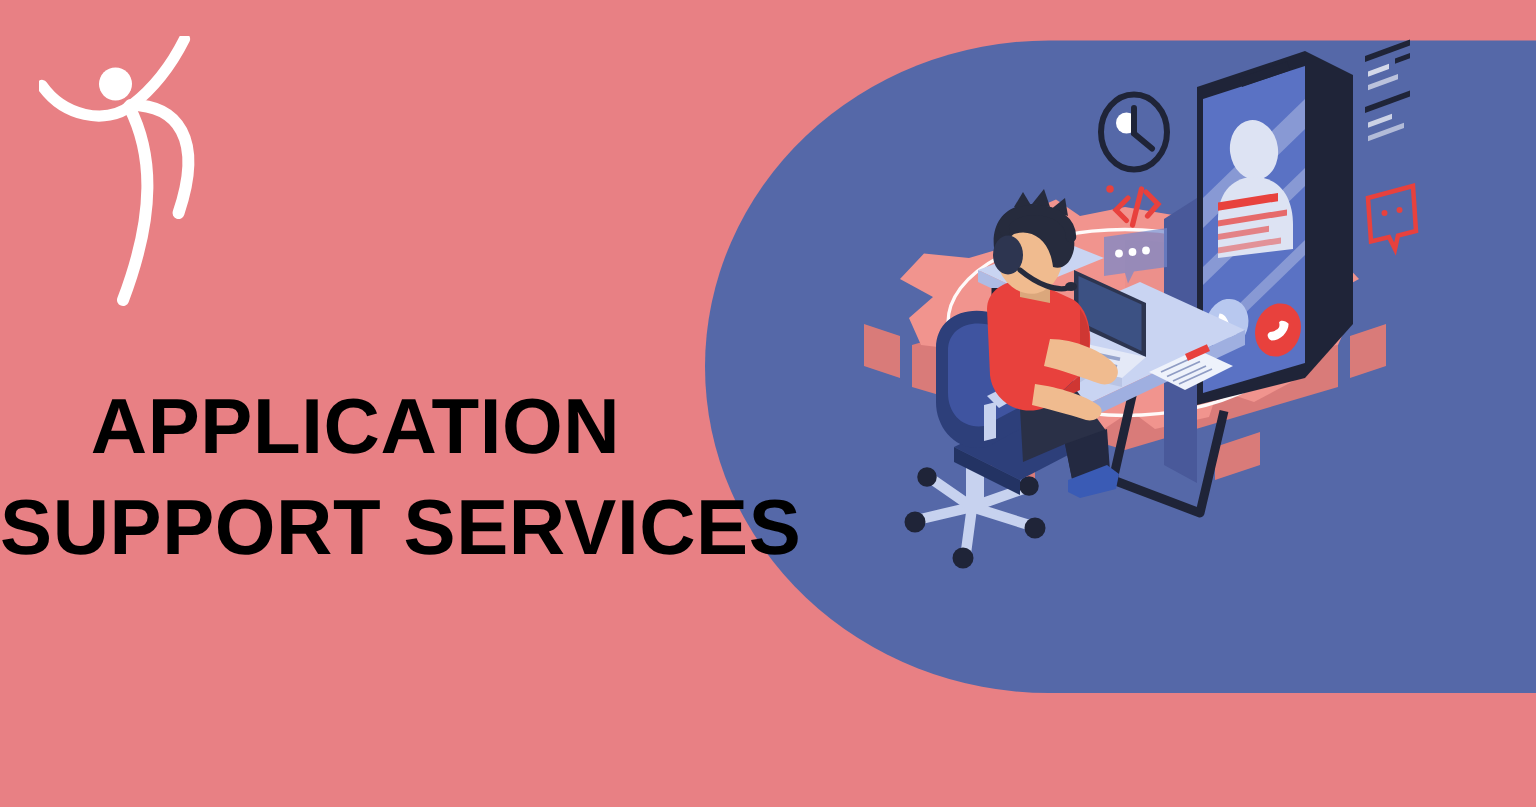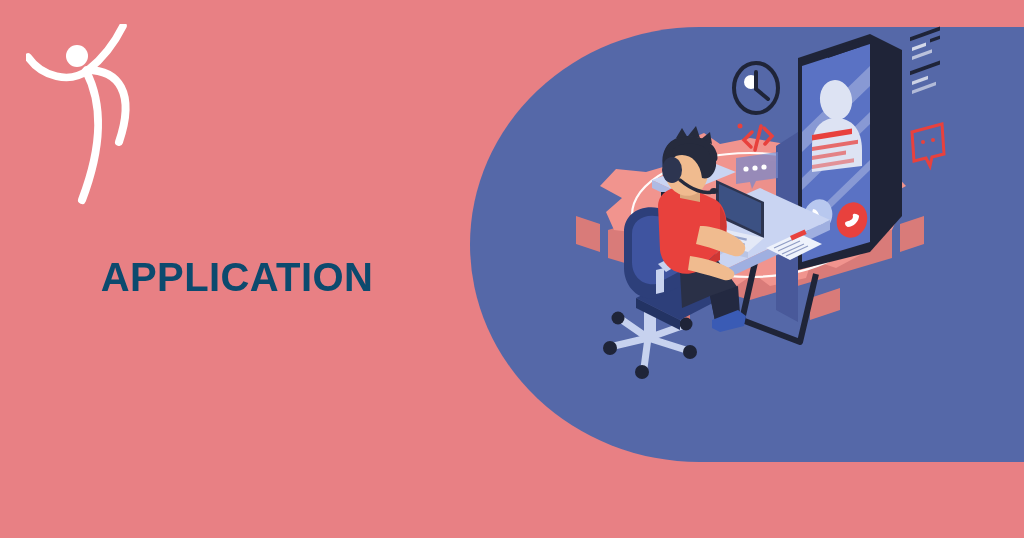--- a/index.html
+++ b/index.html
@@ -39,23 +39,23 @@
     height: 192px;
   }
 
   
   .headline {
     position: absolute;
     left: 0;
     top: 252px;
     width: 474px;
     text-align: center;
-    color: #0c4a6e;
+    color: #000000;
     font-weight: bold;
-    font-size: 40px;
+    font-size: 52px;
     line-height: 1.28;
     letter-spacing: 0.4px;
   }
   .headline .hl {
     display: block;
     white-space: nowrap;
   }
 
   
   .illustration {
@@ -81,20 +81,21 @@
       <path d="M2 33 C 16 53, 44 60, 62 46 C 80 32, 90 16, 97 2" fill="none" stroke="#ffffff" stroke-width="7.5" stroke-linecap="round"></path>
 
       <path d="M60 47 C 76 78, 78 118, 56 176" fill="none" stroke="#ffffff" stroke-width="8" stroke-linecap="round"></path>
 
       <path d="M61 46 C 92 46, 110 68, 93 118" fill="none" stroke="#ffffff" stroke-width="8" stroke-linecap="round"></path>
     </svg>
   </div>
 
   <div class="headline">
     <span class="hl">APPLICATION</span>
+    <span class="hl">SUPPORT SERVICES</span>
   </div>
 
   <div class="illustration">
     <svg viewBox="0 0 420 420" width="420" height="420" aria-hidden="true">
 
       <g>
 
         <g fill="#d97b79">
           <path d="M210 168 L352 210 L352 238 L210 280 L68 238 L68 210 Z"></path>
         </g>

